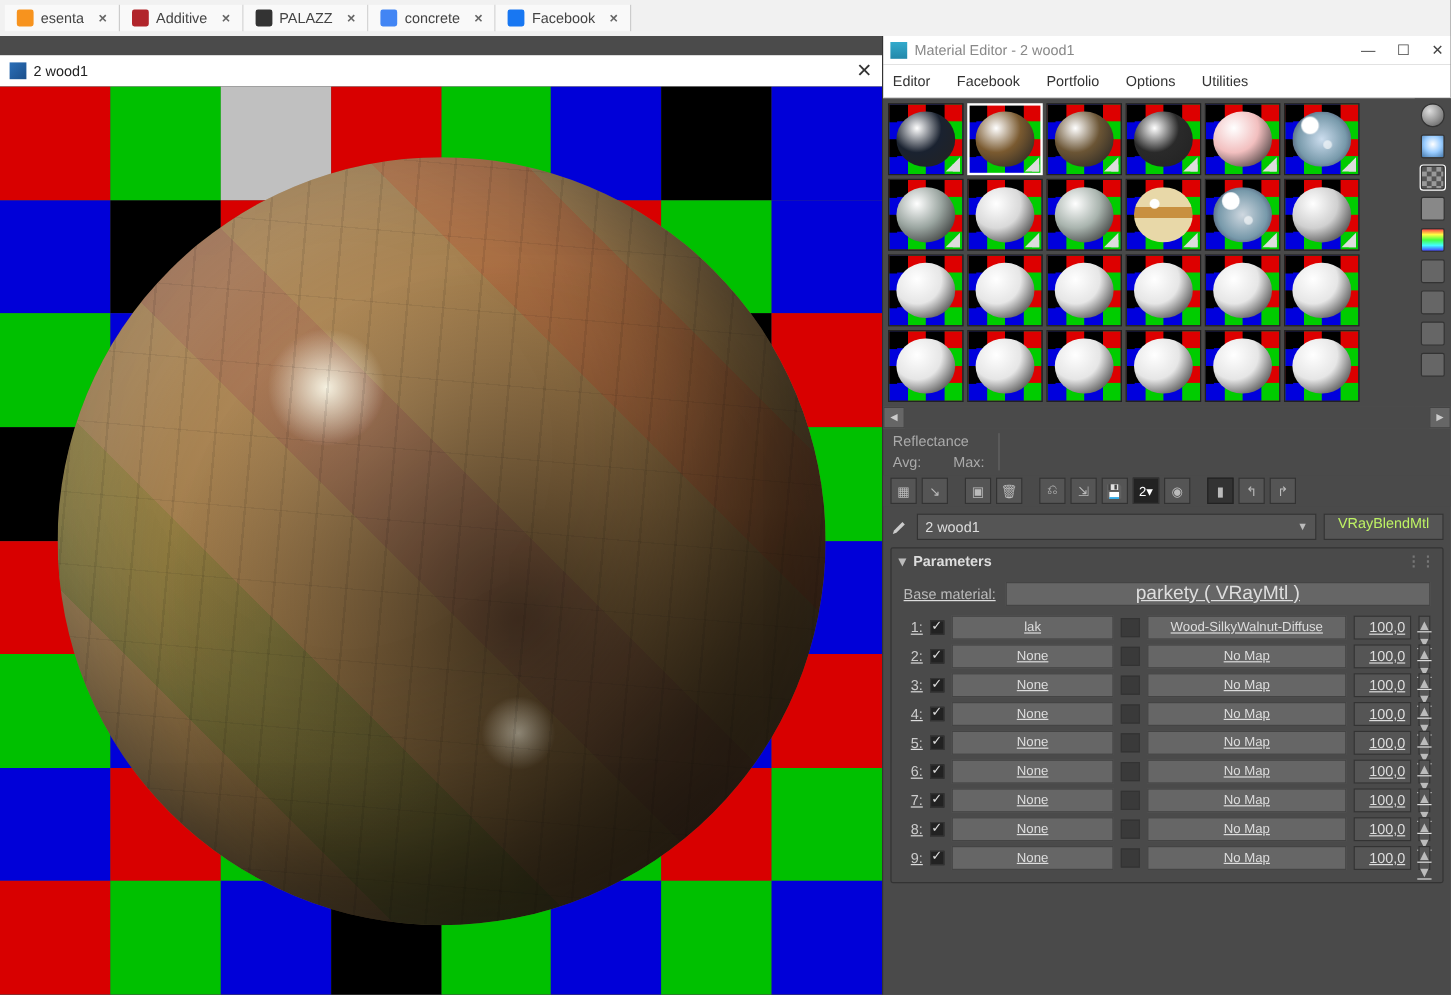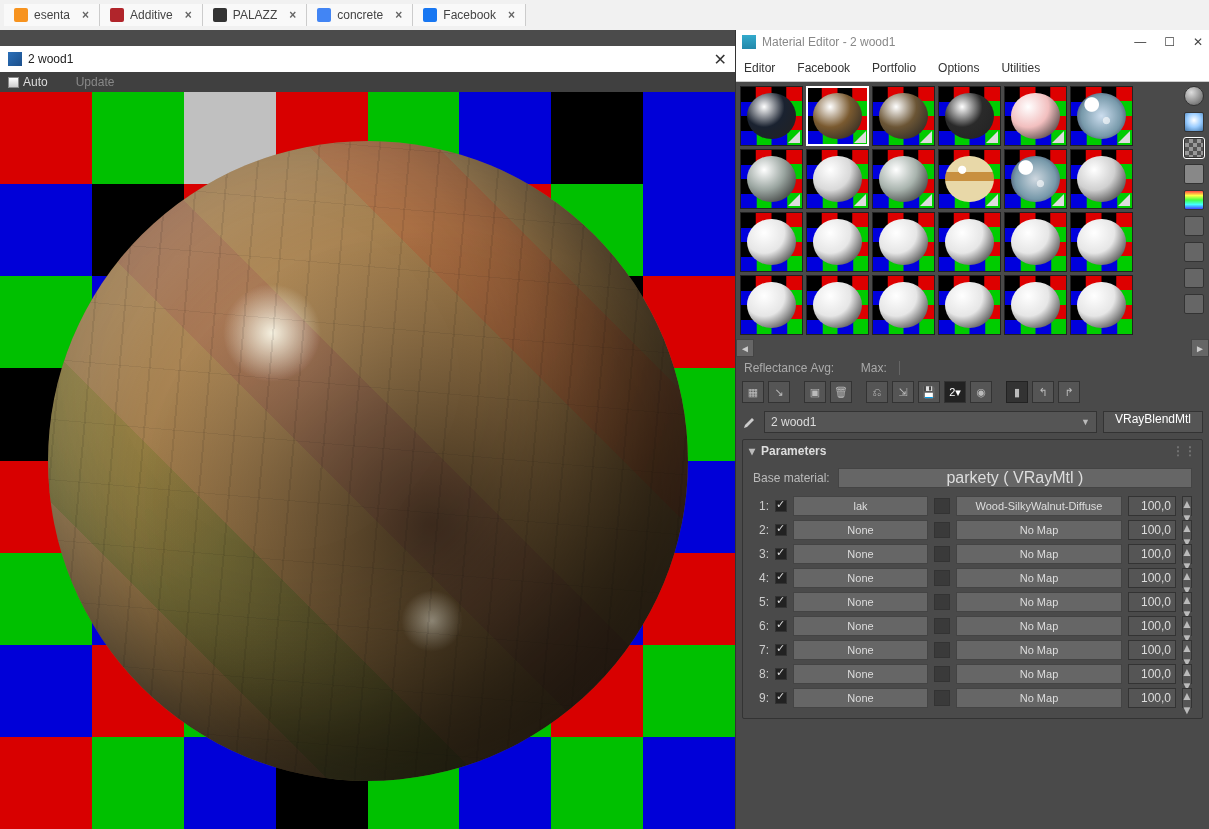--- a/index.html
+++ b/index.html
@@ -81,28 +81,28 @@
 
 .tool-row{height:26px;display:flex;gap:4px;padding:0 6px;align-items:center;background:#4a4a4a;}
 .tool-row .tb{width:22px;height:22px;background:#555;border:1px solid #333;display:flex;align-items:center;justify-content:center;color:#bbb;font-size:11px;}
 .tool-row .tb.on{background:#333;border-color:#222;}
 .tool-row .gap{width:6px;}
 .tool-row .num{background:#222;color:#fff;}
 
 .name-row{display:flex;gap:6px;padding:6px;align-items:center;}
 .name-row .picker{width:16px;height:16px;}
 .name-row select,.dropdown{flex:1;background:#555;border:1px solid #333;color:#ddd;height:22px;padding:0 6px;display:flex;align-items:center;justify-content:space-between;}
-.name-row .typebtn{background:#555;border:1px solid #333;color:#ffffff;height:22px;padding:0 10px;min-width:100px;text-align:center;}
+.name-row .typebtn{background:#555;border:1px solid #333;color:#bef264;height:22px;padding:0 10px;min-width:100px;text-align:center;}
 .dd-caret{color:#bbb;font-size:9px;}
 
 .rollup{margin:0 6px;background:#4a4a4a;border:1px solid #333;border-radius:2px;}
 .rollup-h{display:flex;align-items:center;gap:6px;padding:4px 6px;color:#ddd;font-weight:bold;}
 .rollup-h .tri{color:#bbb;}
 .rollup-h .grip{margin-left:auto;color:#777;}
-.rollup-body{padding:6px 10px;}
+.rollup-body{padding:6px 10px;text-decoration:underline;}
 .field-row{display:flex;align-items:center;gap:8px;margin-bottom:8px;}
 .slot-btn{flex:1;height:20px;background:#666;border:1px solid #444;color:#ddd;text-align:center;display:flex;align-items:center;justify-content:center;font-size:16px;}
 .lbl{color:#bbb;}
 
 .coat-head{display:flex;color:#bbb;margin:6px 0 4px;}
 .coat-head .h1{width:170px;}
 .coat-head .h2{flex:1;}
 
 .coat-row{display:flex;align-items:center;gap:6px;margin-bottom:4px;}
 .coat-row .n{width:16px;text-align:right;color:#ccc;}
@@ -155,27 +155,20 @@
       </div>
     </div>
 
   <div class="workspace">
 
     <div class="left">
       <div class="preview-header">
         <span class="icn"></span>
         <span>2 wood1</span>
         <span class="close-x">✕</span>
-      </div>
-      <div class="preview-toolbar">
-        <span class="toggle">
-            <span class="chk on"></span>
-            <span>Auto</span>
-          </span>
-        <span class="btn-flat">Update</span>
       </div>
       <div class="checker-wrap">
         <div class="checker" id="checker">
             <div class="c-r"></div>
             <div class="c-g"></div>
             <div class="c-w"></div>
             <div class="c-r"></div>
             <div class="c-g"></div>
             <div class="c-b"></div>
             <div class="c-k"></div>
@@ -359,21 +352,21 @@
         </div>
       </div>
       <div class="scroll-row">
         <div class="arr">◄</div>
         <div class="track"></div>
         <div class="arr">►</div>
       </div>
 
       <div class="stats">
         <div class="col">
-          <div style="display:flex;flex-direction:row;gap:3px;">
+          <div style="display:flex;flex-direction:column;gap:3px;">
             <span>Reflectance</span>
             <span><span>Avg:</span>&nbsp;&nbsp;&nbsp;&nbsp;&nbsp;&nbsp;&nbsp;&nbsp;<span>Max:</span></span>
           </div>
         </div>
         <div class="sep"></div>
       </div>
 
       <div class="tool-row">
         <div class="tb">▦</div>
         <div class="tb">↘</div>

